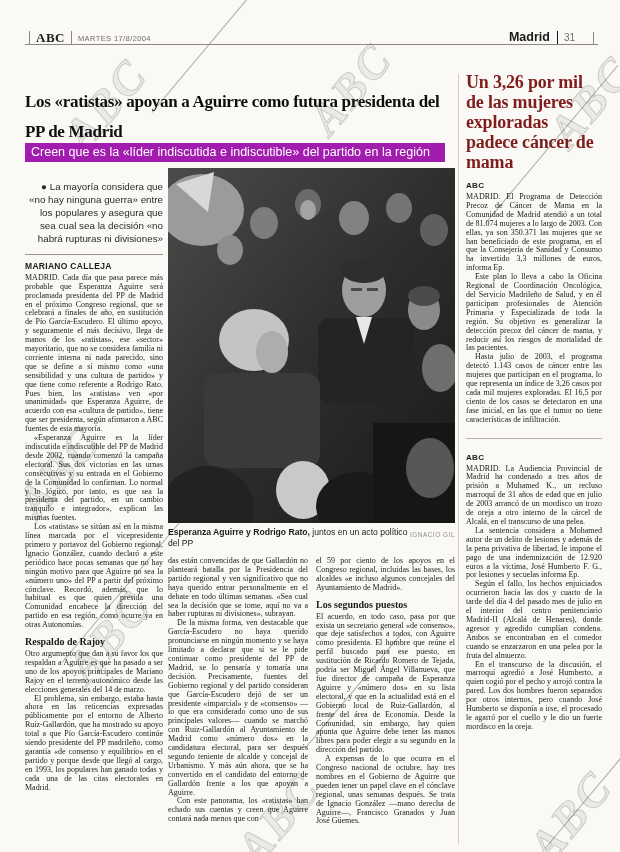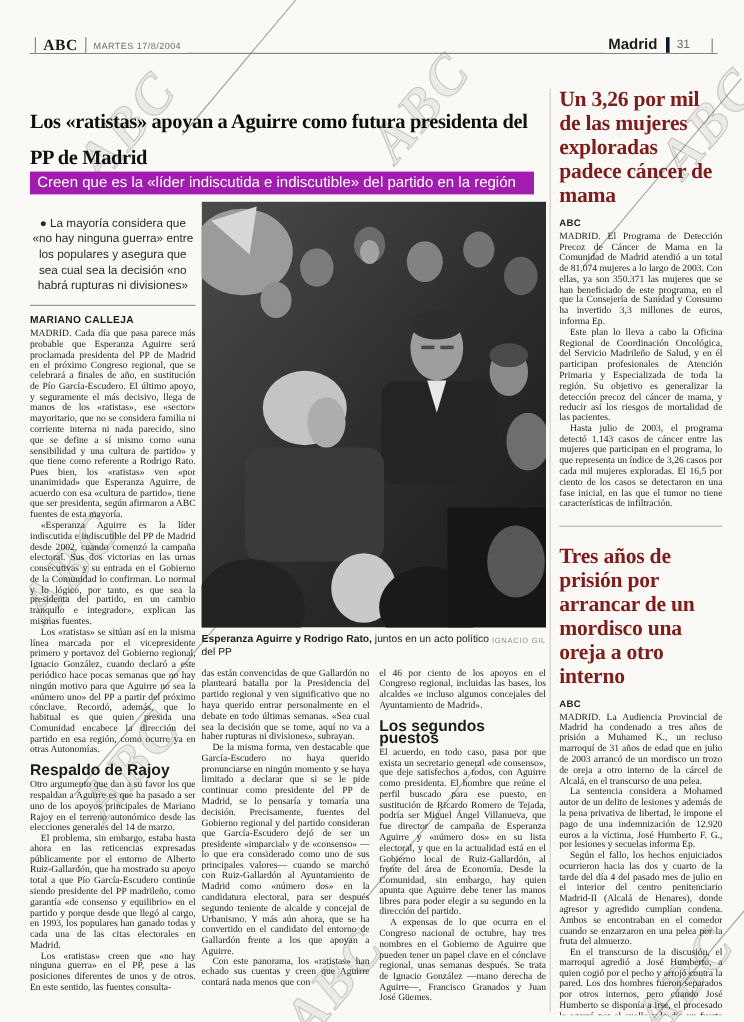--- a/index.html
+++ b/index.html
@@ -12,45 +12,45 @@
   .folio{
     position:absolute;left:25px;right:22px;top:29px;height:15px;
     border-bottom:1px solid #8a8780;
     display:flex;justify-content:space-between;align-items:flex-end;
     font-family:"Liberation Sans", sans-serif;
   }
   .folio-left,.folio-right{display:flex;align-items:flex-end;gap:6px;background:#faf9f5;padding:0 4px;}
   .brand{font-family:"Liberation Serif", serif;font-weight:700;font-size:13px;line-height:13px;letter-spacing:.5px;
          border-left:1px solid #8a8780;border-right:1px solid #8a8780;padding:0 6px;}
   .folio-date{font-size:7.5px;color:#6f6c66;letter-spacing:.4px;padding-bottom:1px;}
-  .section-name{font-weight:700;font-size:12.5px;line-height:13px;border-right:3px solid #0f172a;padding-right:7px;}
+  .section-name{font-weight:700;font-size:12.5px;line-height:13px;border-right:1px solid #0f172a;padding-right:7px;}
   .page-num{font-size:10px;color:#6f6c66;border-right:1px solid #8a8780;padding-right:18px;line-height:12px;}
   
   .headline{
     position:absolute;left:25px;top:76px;width:428px;
     font-weight:700;font-size:17px;line-height:30px;letter-spacing:-.3px;color:#0e0e0e;
   }
   .subhead-bar{
     position:absolute;left:25px;top:143px;width:414px;height:19px;
     background:#a21caf;color:#ffffff;
     font-family:"Liberation Sans", sans-serif;font-size:12.5px;line-height:19px;
     padding-left:6px;white-space:nowrap;overflow:hidden;
   }
   .col{position:absolute;overflow:hidden;}
   .col1{left:25px;top:170px;width:138px;height:676px;}
   .col2{left:168px;top:557px;width:140px;height:292px;}
   .col3{left:316px;top:557px;width:139px;height:292px;}
   .lead{
     font-family:"Liberation Sans", sans-serif;font-size:9.8px;line-height:13px;color:#2a2a2a;
-    padding-bottom:9px;border-bottom:1px solid #9a978f;margin-bottom:6px;text-align:center;
+    padding-bottom:9px;border-bottom:1px solid #9a978f;margin-bottom:6px;text-align:right;
   }
   .byline{font-family:"Liberation Sans", sans-serif;font-weight:700;font-size:8.5px;letter-spacing:.3px;margin-bottom:3px;}
   .bp{margin:0;font-size:8px;line-height:8.9px;text-align:justify;hyphens:auto;-webkit-hyphens:auto;}
   .bp.ind{text-indent:9px;}
-  .crosshead{font-family:Liberation Sans, sans-serif;font-weight:700;font-size:13px;line-height:10px;margin:7px 0 3px;}
+  .crosshead{font-family:Liberation Serif, serif;font-weight:700;font-size:10px;line-height:10px;margin:7px 0 3px;}
   
   .photo{position:absolute;left:168px;top:168px;width:287px;height:355px;display:block;}
   .caption{
     position:absolute;left:168px;top:527px;width:287px;
     font-family:"Liberation Sans", sans-serif;font-size:8.6px;line-height:11px;color:#1b1b1b;
   }
   .cap-b{font-weight:700;}
   .credit{float:right;font-size:6.3px;color:#8f8c86;letter-spacing:.6px;padding-top:2px;}
   
   .vrule{position:absolute;left:458px;top:74px;bottom:8px;width:1px;background:#d3d0c9;}
@@ -106,21 +106,20 @@
 
   <div class="col col1">
     <p class="lead">● La mayoría considera que «no hay ninguna guerra» entre los populares y asegura que sea cual sea la decisión «no habrá rupturas ni divisiones»</p>
     <div class="byline">MARIANO CALLEJA</div>
     <p class="bp">MADRID. Cada día que pasa parece más probable que Esperanza Aguirre será proclamada presidenta del PP de Madrid en el próximo Congreso regional, que se celebrará a finales de año, en sustitución de Pío García-Escudero. El último apoyo, y seguramente el más decisivo, llega de manos de los «ratistas», ese «sector» mayoritario, que no se considera familia ni corriente interna ni nada parecido, sino que se define a sí mismo como «una sensibilidad y una cultura de partido» y que tiene como referente a Rodrigo Rato. Pues bien, los «ratistas» ven «por unanimidad» que Esperanza Aguirre, de acuerdo con esa «cultura de partido», tiene que ser presidenta, según afirmaron a ABC fuentes de esta mayoría.</p>
     <p class="bp ind">«Esperanza Aguirre es la líder indiscutida e indiscutible del PP de Madrid desde 2002, cuando comenzó la campaña electoral. Sus dos victorias en las urnas consecutivas y su entrada en el Gobierno de la Comunidad lo confirman. Lo normal y lo lógico, por tanto, es que sea la presidenta del partido, en un cambio tranquilo e integrador», explican las mismas fuentes.</p>
     <p class="bp ind">Los «ratistas» se sitúan así en la misma línea marcada por el vicepresidente primero y portavoz del Gobierno regional, Ignacio González, cuando declaró a este periódico hace pocas semanas que no hay ningún motivo para que Aguirre no sea la «número uno» del PP a partir del próximo cónclave. Recordó, además, que lo habitual es que quien presida una Comunidad encabece la dirección del partido en esa región, como ocurre ya en otras Autonomías.</p>
     <div class="crosshead">Respaldo de Rajoy</div>
     <p class="bp">Otro argumento que dan a su favor los que respaldan a Aguirre es que ha pasado a ser uno de los apoyos principales de Mariano Rajoy en el terreno autonómico desde las elecciones generales del 14 de marzo.</p>
     <p class="bp ind">El problema, sin embargo, estaba hasta ahora en las reticencias expresadas públicamente por el entorno de Alberto Ruiz-Gallardón, que ha mostrado su apoyo total a que Pío García-Escudero continúe siendo presidente del PP madrileño, como garantía «de consenso y equilibrio» en el partido y porque desde que llegó al cargo, en 1993, los populares han ganado todas y cada una de las citas electorales en Madrid.</p>
-    <p class="bp ind">Los «ratistas» creen que «no hay ninguna guerra» en el PP, pese a las posiciones diferentes de unos y de otros. En este sentido, las fuentes consulta-</p>
   </div>
 
   <svg class="photo" viewBox="0 0 287 355" aria-hidden="true">
     <defs>
       <linearGradient id="bg" x1="0" y1="0" x2="1" y2="1">
         <stop offset="0" stop-color="#4b4b4b"></stop>
           <stop offset="0.5" stop-color="#2e2e2e"></stop>
           <stop offset="1" stop-color="#191919"></stop>
       </linearGradient>
     </defs>
@@ -162,39 +161,38 @@
     <span class="cap-b">Esperanza Aguirre y Rodrigo Rato,</span><span> juntos en un acto político del PP</span>
   </div>
 
   <div class="col col2">
     <p class="bp">das están convencidas de que Gallardón no planteará batalla por la Presidencia del partido regional y ven significativo que no haya querido entrar personalmente en el debate en todo últimas semanas. «Sea cual sea la decisión que se tome, aquí no va a haber rupturas ni divisiones», subrayan.</p>
     <p class="bp ind">De la misma forma, ven destacable que García-Escudero no haya querido pronunciarse en ningún momento y se haya limitado a declarar que si se le pide continuar como presidente del PP de Madrid, se lo pensaría y tomaría una decisión. Precisamente, fuentes del Gobierno regional y del partido consideran que García-Escudero dejó de ser un presidente «imparcial» y de «consenso» —lo que era considerado como uno de sus principales valores— cuando se marchó con Ruiz-Gallardón al Ayuntamiento de Madrid como «número dos» en la candidatura electoral, para ser después segundo teniente de alcalde y concejal de Urbanismo. Y más aún ahora, que se ha convertido en el candidato del entorno de Gallardón frente a los que apoyan a Aguirre.</p>
     <p class="bp ind">Con este panorama, los «ratistas» han echado sus cuentas y creen que Aguirre contará nada menos que con</p>
   </div>
 
   <div class="col col3">
-    <p class="bp">el 46 por ciento de los apoyos en el Congreso regional, incluidas las bases, los alcaldes «e incluso algunos concejales del Ayuntamiento de Madrid».</p>
+    <p class="bp">el 59 por ciento de los apoyos en el Congreso regional, incluidas las bases, los alcaldes «e incluso algunos concejales del Ayuntamiento de Madrid».</p>
     <div class="crosshead">Los segundos puestos</div>
     <p class="bp">El acuerdo, en todo caso, pasa por que exista un secretario general «de consenso», que deje satisfechos a todos, con Aguirre como presidenta. El hombre que reúne el perfil buscado para ese puesto, en sustitución de Ricardo Romero de Tejada, podría ser Miguel Ángel Villanueva, que fue director de campaña de Esperanza Aguirre y «número dos» en su lista electoral, y que en la actualidad está en el Gobierno local de Ruiz-Gallardón, al frente del área de Economía. Desde la Comunidad, sin embargo, hay quien apunta que Aguirre debe tener las manos libres para poder elegir a su segundo en la dirección del partido.</p>
     <p class="bp ind">A expensas de lo que ocurra en el Congreso nacional de octubre, hay tres nombres en el Gobierno de Aguirre que pueden tener un papel clave en el cónclave regional, unas semanas después. Se trata de Ignacio González —mano derecha de Aguirre—, Francisco Granados y Juan José Güemes.</p>
   </div>
 
   <div class="vrule"></div>
 
   <div class="sidebar">
     <article>
       <h2 class="sb-headline">Un 3,26 por mil de las mujeres exploradas padece cáncer de mama</h2>
       <div class="sb-byline">ABC</div>
       <p class="bp">MADRID. El Programa de Detección Precoz de Cáncer de Mama en la Comunidad de Madrid atendió a un total de 81.074 mujeres a lo largo de 2003. Con ellas, ya son 350.371 las mujeres que se han beneficiado de este programa, en el que la Consejería de Sanidad y Consumo ha invertido 3,3 millones de euros, informa Ep.</p>
       <p class="bp ind">Este plan lo lleva a cabo la Oficina Regional de Coordinación Oncológica, del Servicio Madrileño de Salud, y en él participan profesionales de Atención Primaria y Especializada de toda la región. Su objetivo es generalizar la detección precoz del cáncer de mama, y reducir así los riesgos de mortalidad de las pacientes.</p>
       <p class="bp ind">Hasta julio de 2003, el programa detectó 1.143 casos de cáncer entre las mujeres que participan en el programa, lo que representa un índice de 3,26 casos por cada mil mujeres exploradas. El 16,5 por ciento de los casos se detectaron en una fase inicial, en las que el tumor no tiene características de infiltración.</p>
     </article>
     <hr class="sb-rule">
     <article>
-      <h2 class="sb-headline">Tres años de prisión por arrancar de un mordisco una oreja a otro interno</h2>
       <div class="sb-byline">ABC</div>
       <p class="bp">MADRID. La Audiencia Provincial de Madrid ha condenado a tres años de prisión a Muhamed K., un recluso marroquí de 31 años de edad que en julio de 2003 arrancó de un mordisco un trozo de oreja a otro interno de la cárcel de Alcalá, en el transcurso de una pelea.</p>
       <p class="bp ind">La sentencia considera a Mohamed autor de un delito de lesiones y además de la pena privativa de libertad, le impone el pago de una indemnización de 12.920 euros a la víctima, José Humberto F. G., por lesiones y secuelas informa Ep.</p>
       <p class="bp ind">Según el fallo, los hechos enjuiciados ocurrieron hacia las dos y cuarto de la tarde del día 4 del pasado mes de julio en el interior del centro penitenciario Madrid-II (Alcalá de Henares), donde agresor y agredido cumplían condena. Ambos se encontraban en el comedor cuando se enzarzaron en una pelea por la fruta del almuerzo.</p>
       <p class="bp ind">En el transcurso de la discusión, el marroquí agredió a José Humberto, a quien cogió por el pecho y arrojó contra la pared. Los dos hombres fueron separados por otros internos, pero cuando José Humberto se disponía a irse, el procesado le agarró por el cuello y le dio un fuerte mordisco en la oreja.</p>
     </article>
   </div>
 
 </div>
 

